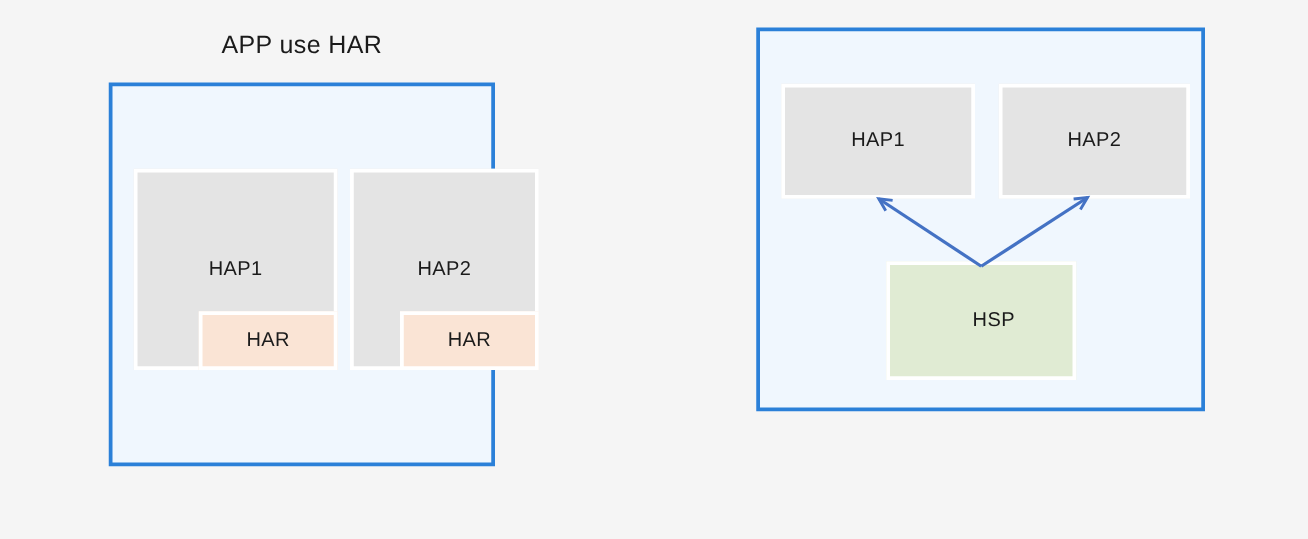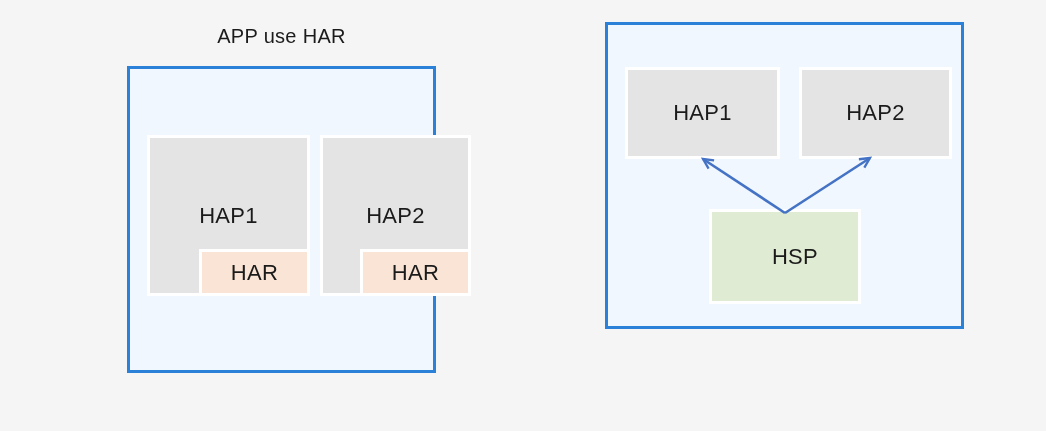--- a/index.html
+++ b/index.html
@@ -12,21 +12,21 @@
     height: 431px;
     background: var(--page-bg, #f5f5f5);
     font-family: "Liberation Sans", sans-serif;
     color: var(--text, #1b1b1b);
     overflow: hidden;
   }
   .figure {
     position: absolute;
     top: 22px;
   }
-  .figure.left  { left: 87px;  width: 309px; margin-left: 40px; }
+  .figure.left  { left: 87px;  width: 309px; }
   .figure.right { left: 605px; width: 359px; }
   .figure-title {
     text-align: center;
     font-size: 20px;
     line-height: 28px;
     height: 44px;
     letter-spacing: 0.3px;
   }
   .panel {
     position: relative;
@@ -35,21 +35,21 @@
     border: 3px solid var(--panel-border, #2b80d8);
     background: var(--panel-fill, #f0f7fe);
   }
   .box {
     position: absolute;
     box-sizing: border-box;
     border: 3px solid #ffffff;
     display: flex;
     align-items: center;
     justify-content: center;
-    font-size: 22px;
+    font-size: 16px;
     letter-spacing: 0.3px;
   }
   .hap { background: var(--hap-fill, #e4e4e4); }
   .har { background: var(--har-fill, #fae4d5); align-items: center; }
   .hsp { background: var(--hsp-fill, #e0ebd3); padding-left: 20px; }
 
   
   .left .hap1 { left: 17px;  top: 66px; width: 163px; height: 161px; }
   .left .hap2 { left: 190px; top: 66px; width: 151px; height: 161px; }
   .left .har  { right: -3px; bottom: -3px; width: 111px; height: 47px; }

